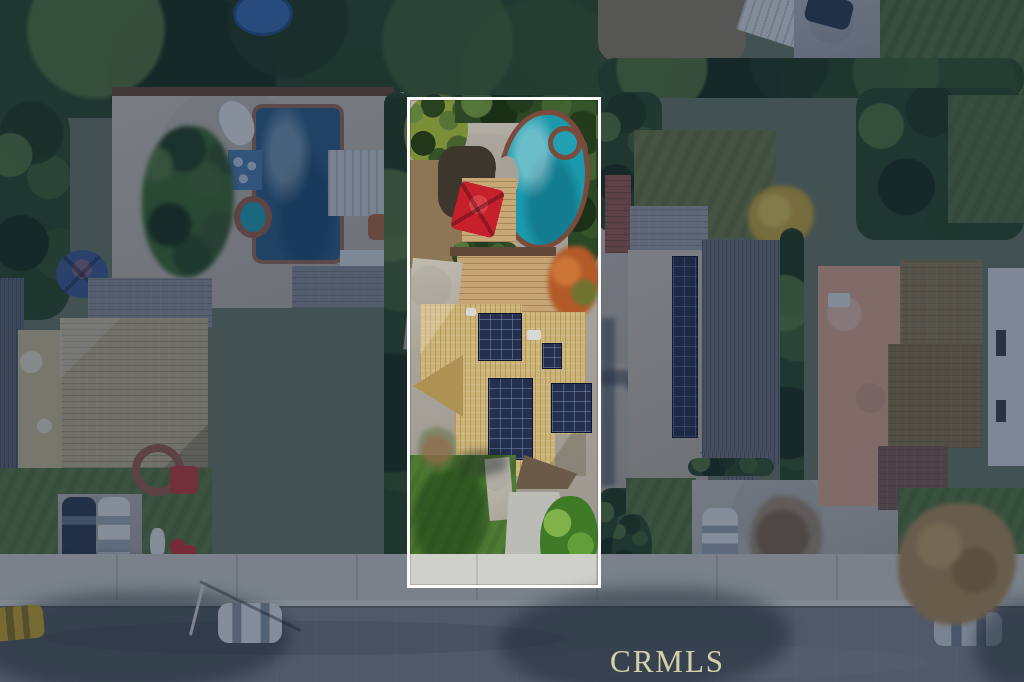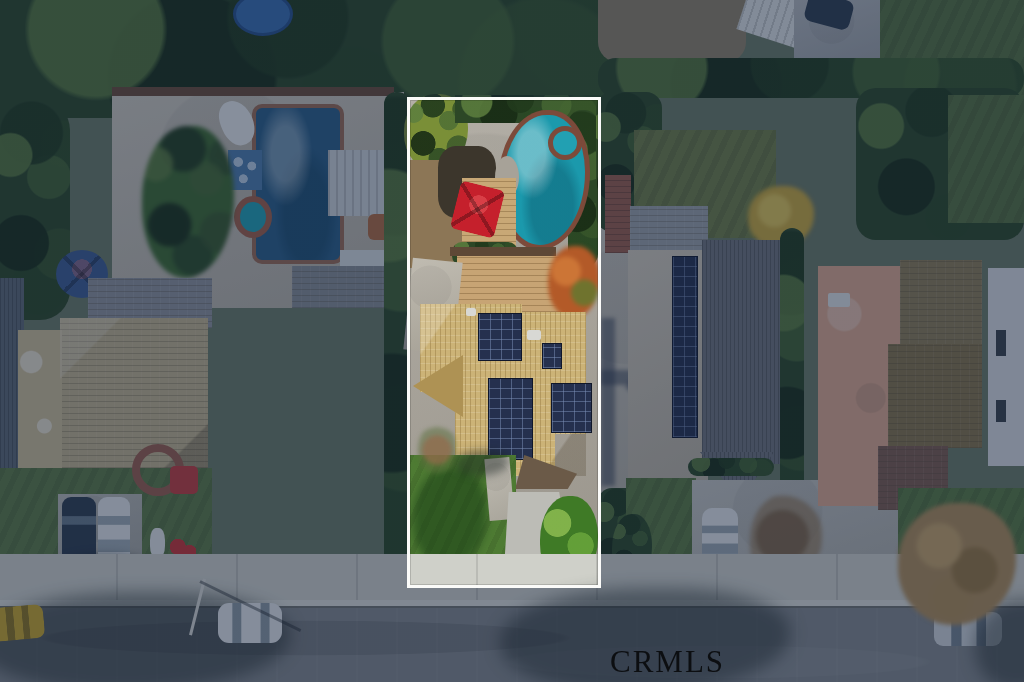--- a/index.html
+++ b/index.html
@@ -180,15 +180,15 @@
   <div class="abs shadowblob blur8" style="left:-20px;top:592px;width:310px;height:100px;z-index:13;"></div>
   <div class="abs shadowblob blur8" style="left:500px;top:588px;width:290px;height:105px;z-index:13;"></div>
   <div class="abs shadowblob blur8" style="left:975px;top:600px;width:90px;height:90px;z-index:21;"></div>
   <div class="abs" style="left: -10px; top: 606px; width: 54px; height: 34px; border-radius: 9px; transform: rotate(-5deg); z-index: 14; background-image: linear-gradient(90deg, transparent 30%, rgba(90, 75, 20, 0.55) 31%, rgba(90, 75, 20, 0.55) 44%, transparent 45%, transparent 60%, rgba(90, 75, 20, 0.55) 61%, rgba(90, 75, 20, 0.55) 72%, transparent 73%); background-color: rgb(201, 167, 43);"></div>
   <div class="abs" style="left: 218px; top: 603px; width: 64px; height: 40px; border-radius: 11px; z-index: 14; background-image: linear-gradient(90deg, transparent 22%, rgba(110, 125, 135, 0.75) 23%, rgba(110, 125, 135, 0.75) 36%, transparent 37%, transparent 66%, rgba(110, 125, 135, 0.75) 67%, rgba(110, 125, 135, 0.75) 80%, transparent 81%); background-color: rgb(227, 230, 232);"></div>
   <div class="abs" style="left: 934px; top: 612px; width: 68px; height: 34px; border-radius: 9px; z-index: 20; background-image: linear-gradient(90deg, transparent 25%, rgba(80, 95, 110, 0.7) 26%, rgba(80, 95, 110, 0.7) 40%, transparent 41%, transparent 62%, rgba(80, 95, 110, 0.7) 63%, rgba(80, 95, 110, 0.7) 76%, transparent 77%); background-color: rgb(207, 212, 216);"></div>
   <div class="abs" style="left:196px;top:578px;width:3px;height:58px;background:#d8d8d2;transform:rotate(14deg);z-index:15;"></div>
   <div class="abs" style="left:200px;top:580px;width:112px;height:3px;background:rgba(30,35,40,.45);transform:rotate(26deg);transform-origin:left center;z-index:15;"></div>
 
   <div class="abs" id="highlight-rect" style="border-color: rgb(251, 251, 249);"></div>
-  <div class="abs" id="watermark" style="color: #000000;">CRMLS</div>
+  <div class="abs" id="watermark" style="color: #fef9c3;">CRMLS</div>
 
 </div>
 
 </body></html>

